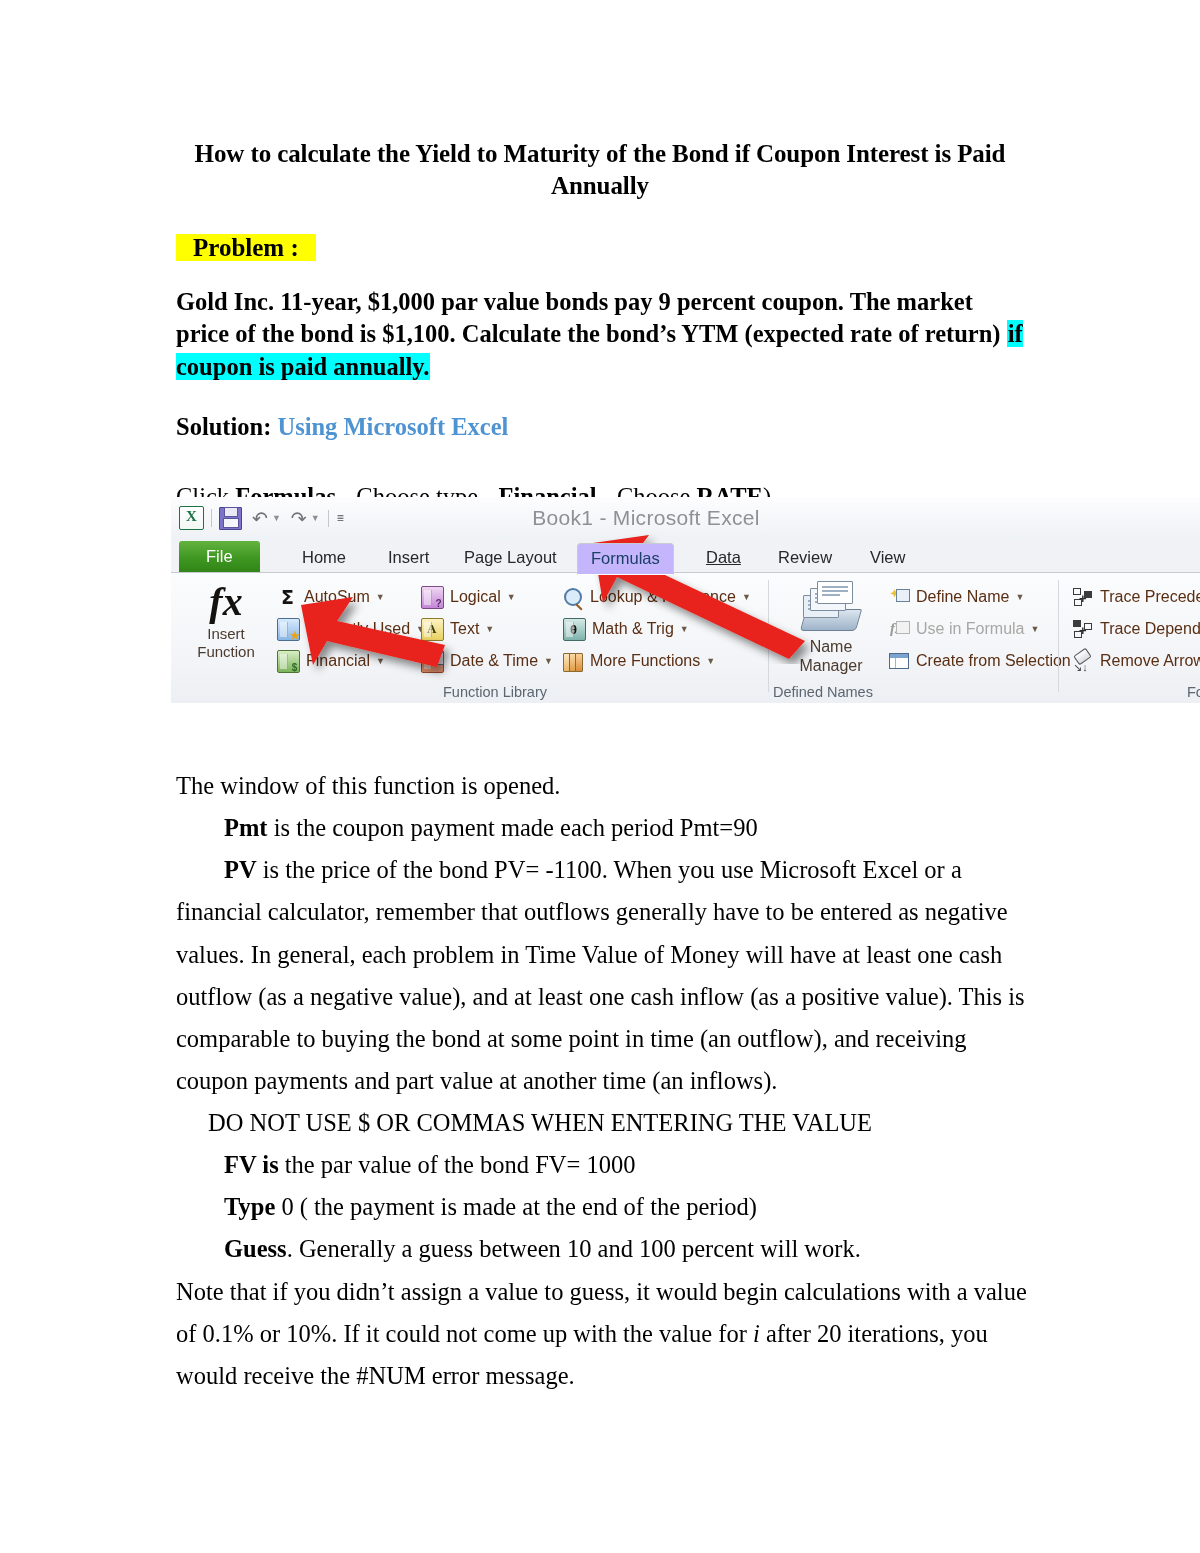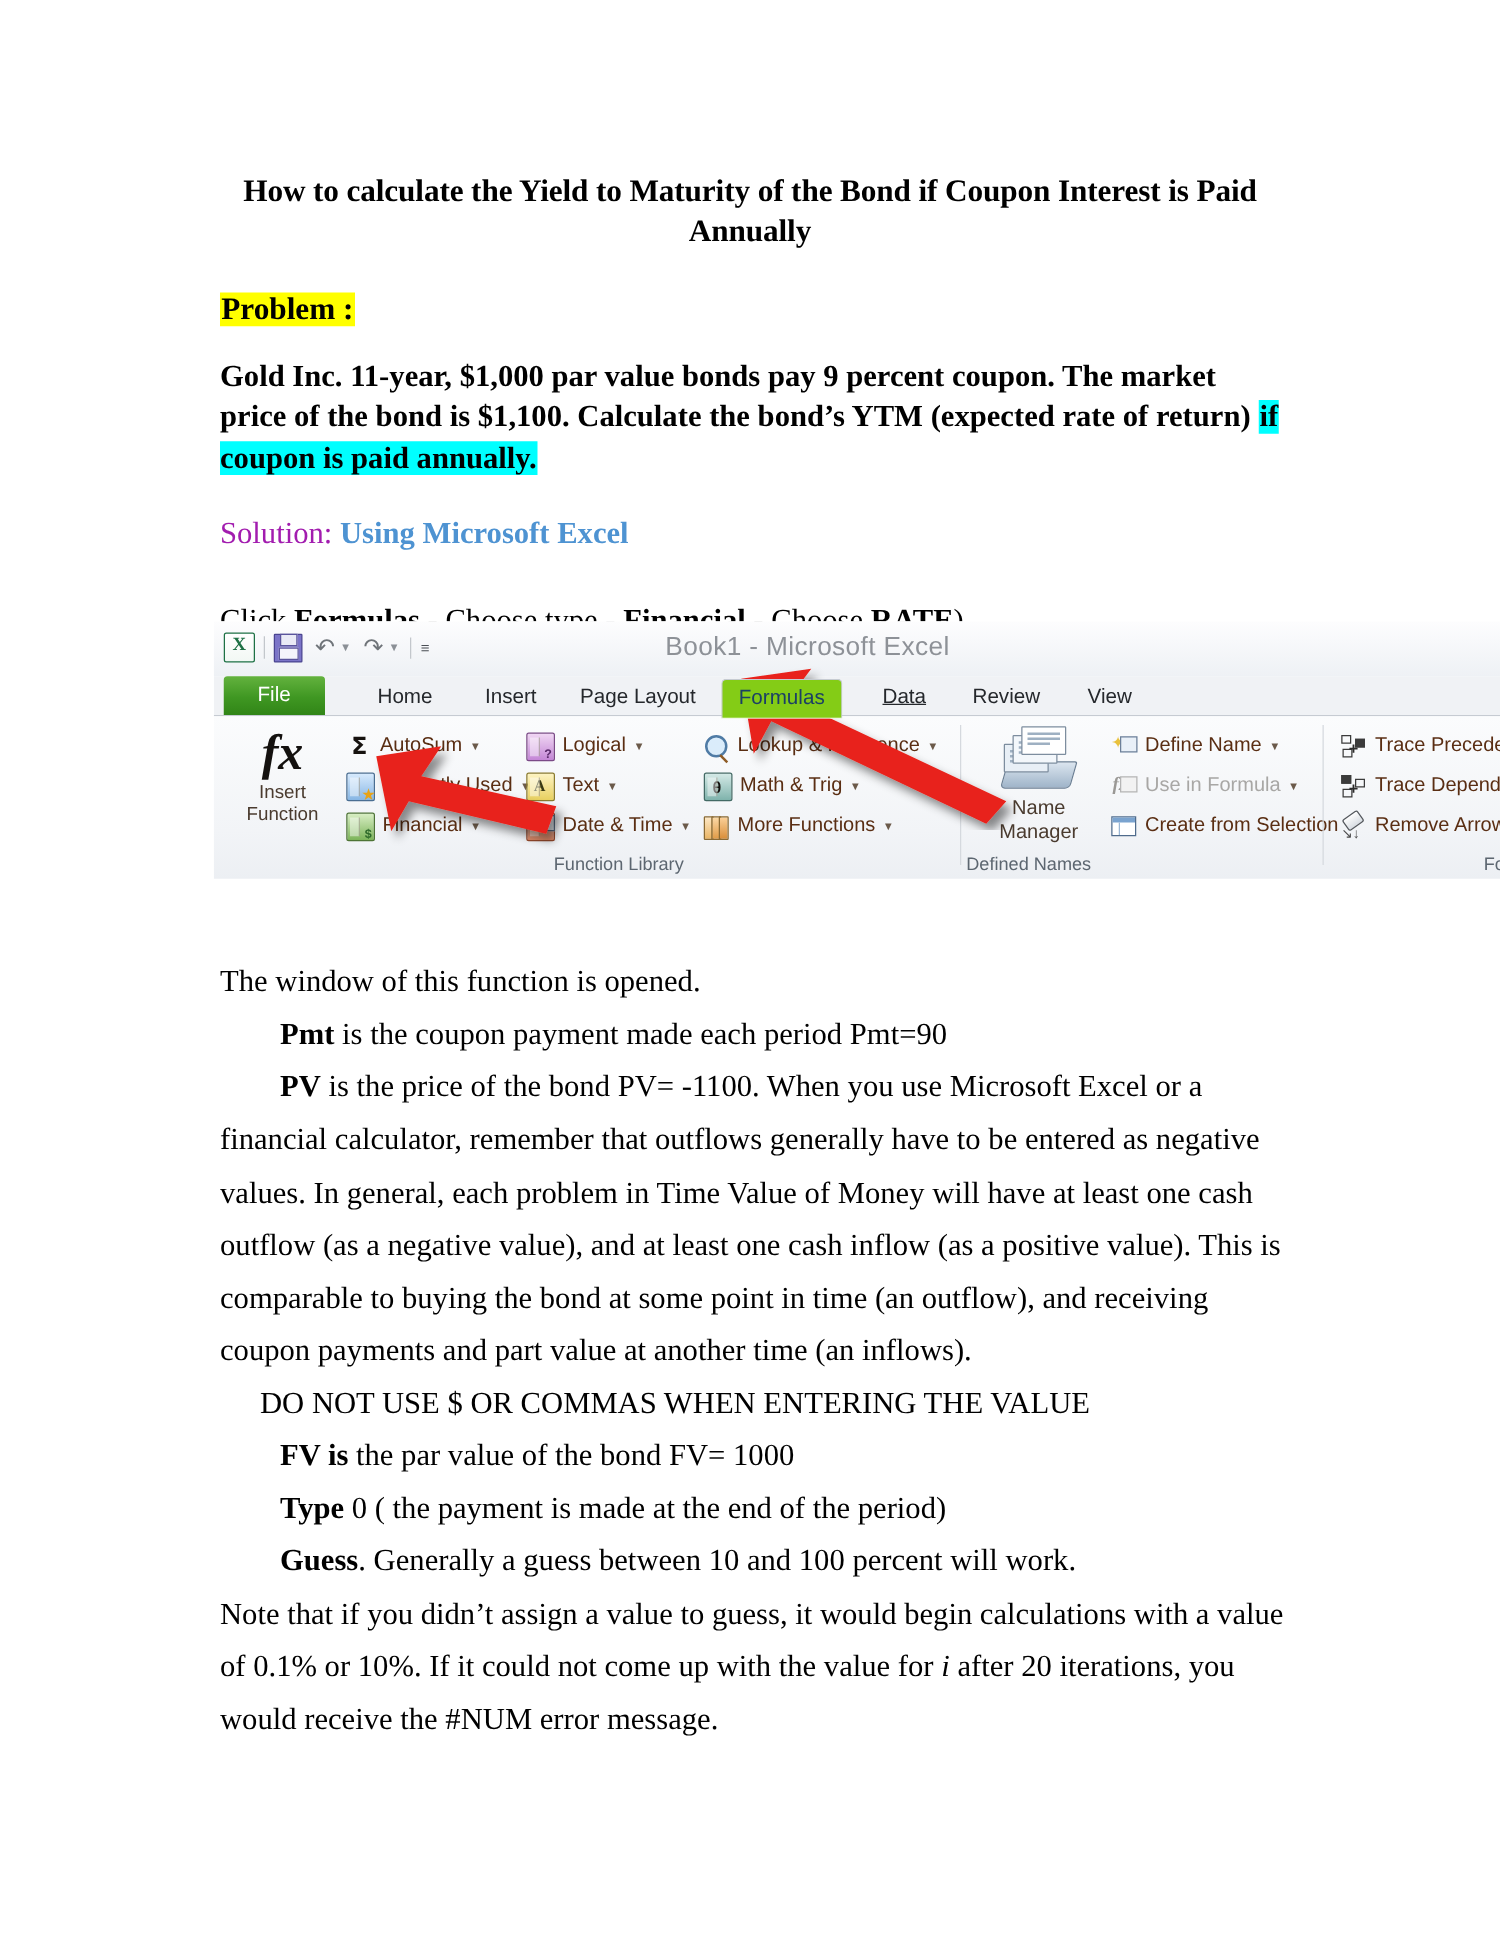--- a/index.html
+++ b/index.html
@@ -40,21 +40,21 @@
   }
 
   
   .problem-label {
     margin-top: 32px;
     font-size: 25px;
     font-weight: bold;
   }
   .hl-yellow {
     background: #FFFF00;
-    padding: 0 1px;
+    padding: 0 17px;
   }
   .hl-cyan {
     background: #00FFFF;
     padding: 0 1px;
   }
 
   
   .problem-body {
     margin-top: 24px;
     font-size: 24.5px;
@@ -62,22 +62,22 @@
     line-height: 1.32;
   }
 
   
   .solution-line {
     margin-top: 28px;
     font-size: 24.5px;
     line-height: 1.3;
   }
   .solution-word {
-    font-weight: normal;
-    color: #a21caf;
+    font-weight: bold;
+    color: #000000;
   }
   .solution-rest {
     font-weight: bold;
     color: #4E93D2;
   }
 
   
   .click-line {
     margin-top: 38px;
     font-size: 24.5px;
@@ -210,21 +210,21 @@
     top: 0;
     height: 31px;
     line-height: 31px;
     background: linear-gradient(#63b23e, #3f9722 55%, #318517);
     color: #ffffff;
     border-radius: 3px 3px 0 0;
     padding: 0 27px;
     font-size: 16.5px;
   }
   .xl-tab.active {
-    background: #84cc16;
+    background: #c4b5fd;
     border: 1px solid #c6cbd2;
     border-bottom: 1px solid #ffffff;
     border-radius: 4px 4px 0 0;
     top: 2px;
     height: 30px;
     line-height: 28px;
     color: #1b3f66;
     z-index: 4;
   }
 

